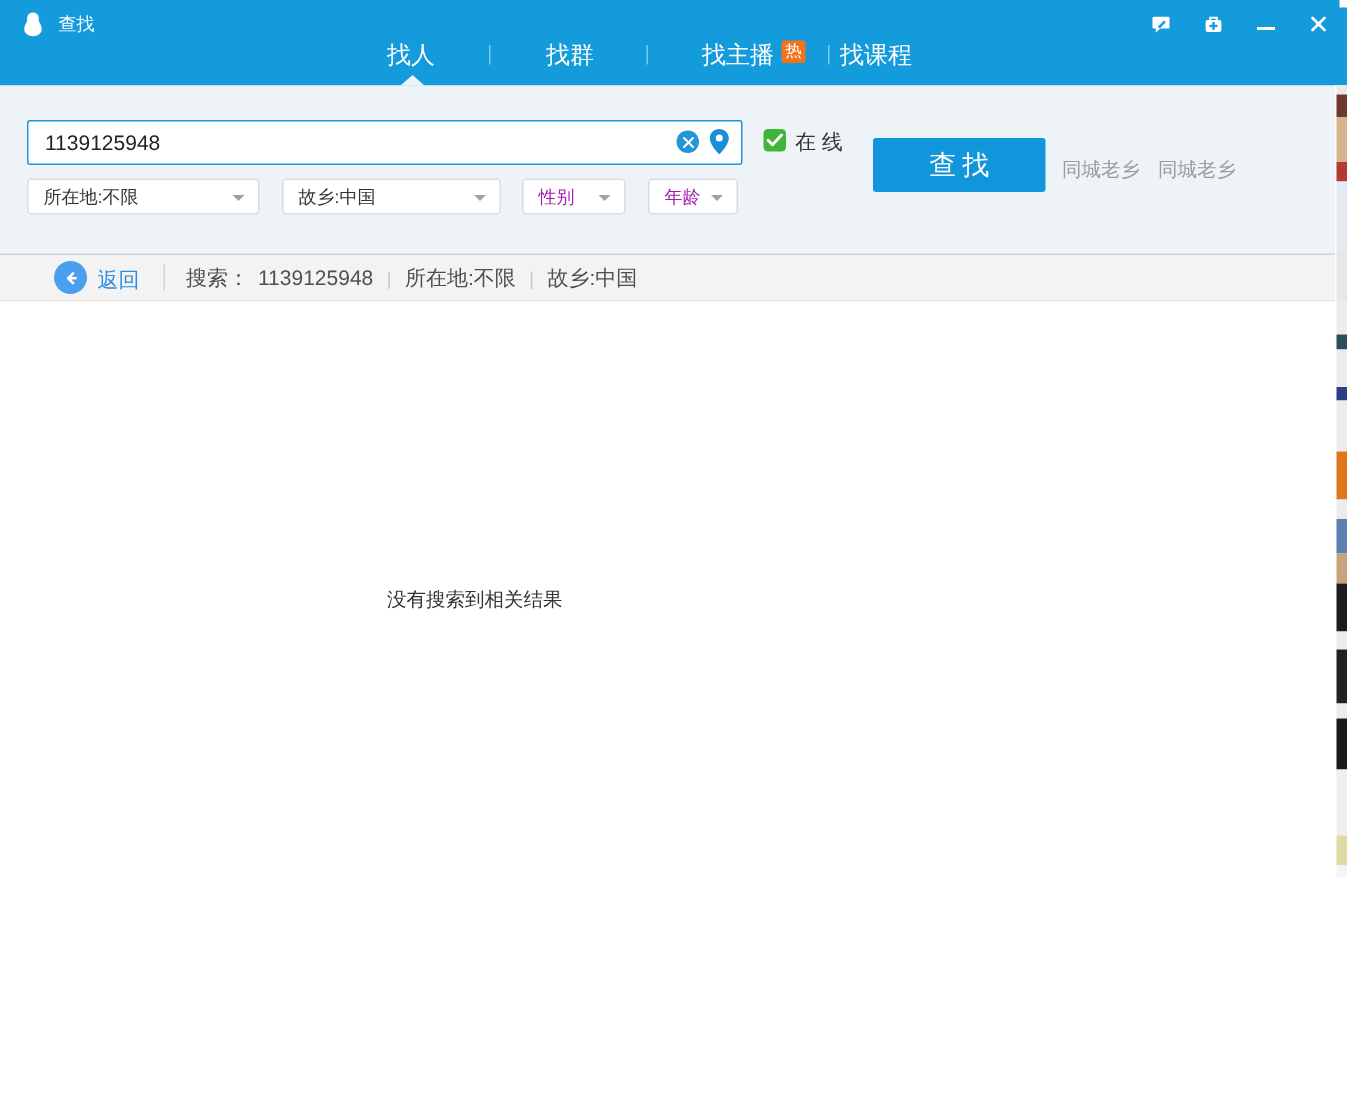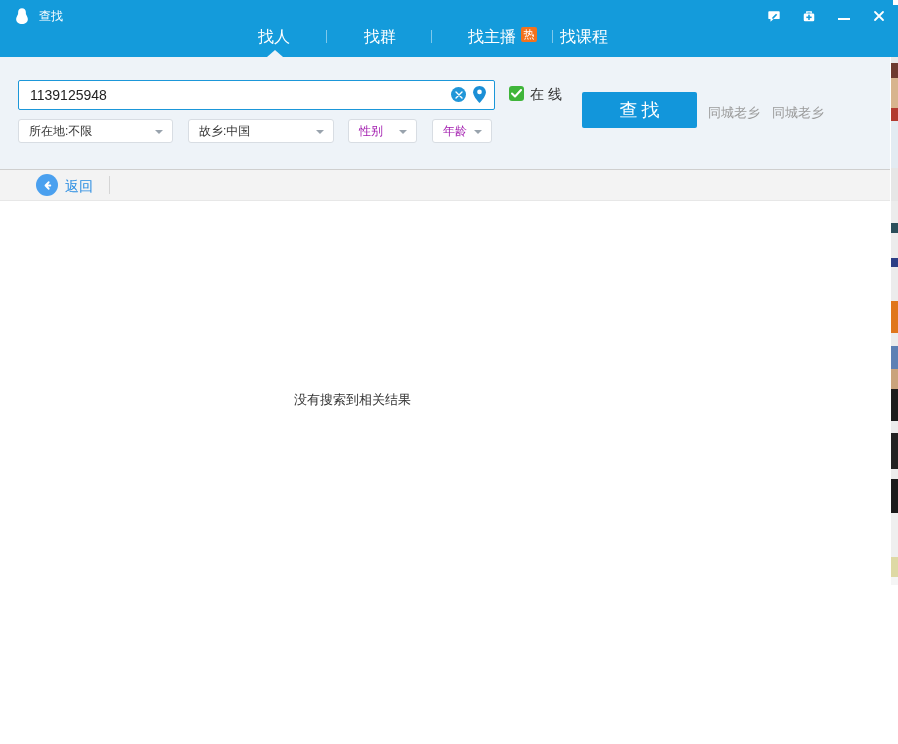--- a/index.html
+++ b/index.html
@@ -64,21 +64,21 @@
   .back-circle { width:22px; height:22px; border-radius:50%; background:#4aa0ef;
                  display:flex; align-items:center; justify-content:center; }
   .back-label { color:#2a8de2; font-size:14px; }
   .bar-divider { position:absolute; left:109px; top:6px; width:1px; height:18px; background:#d5d5d5; }
   .summary { position:absolute; left:124px; top:7px; font-size:14px; color:#4f4f4f; white-space:nowrap; }
   .summary .pipe { color:#c4c4c4; font-size:12px; margin:0 9px; }
   .summary .q { margin-left:6px; }
 
   
   .results { position:absolute; left:0; top:201px; width:890px; height:543px; background:#fff; }
-  .empty-msg { position:absolute; left:258px; top:190px; font-size:13px; color:#333;margin-left:36px; }
+  .empty-msg { position:absolute; left:258px; top:190px; font-size:13px; color:#333; }
 
   
   .edge-strip { position:absolute; left:890px; top:57px; width:8px; height:687px; background:#fff;
                 border-left:1px solid #fff; }
   .edge-strip div { width:100%; }
   .s01{height:6px;background:#e9e9e9}.s02{height:15px;background:#6f3a2e}.s03{height:30px;background:#d8b48e}
   .s04{height:13px;background:#b23a30}.s05{height:47px;background:#e3ebf2}.s06{height:33px;background:#e6e6e6}
   .s07{height:22px;background:#ececec}.s08{height:10px;background:#2a4e5a}.s09{height:25px;background:#ececec}
   .s10{height:9px;background:#2c3f86}.s11{height:34px;background:#ececec}.s12{height:32px;background:#e0761c}
   .s13{height:13px;background:#ececec}.s14{height:23px;background:#5d80b4}.s15{height:20px;background:#c9a37c}
@@ -191,20 +191,23 @@
   <div class="result-bar">
     <span class="back-btn">
       <span class="back-circle">
         <svg width="13" height="13" viewBox="0 0 16 16">
             <path d="M9.5 4 5.5 8l4 4M5.5 8H11.5" stroke="#fff" stroke-width="2.2" fill="none" stroke-linecap="round" stroke-linejoin="round"></path>
           </svg>
       </span>
       <span class="back-label">返回</span>
     </span>
     <span class="bar-divider"></span>
+    <span class="summary">
+      <span>搜索：</span><span class="q">1139125948</span><span class="pipe">|</span><span>所在地:不限</span><span class="pipe">|</span><span>故乡:中国</span>
+    </span>
   </div>
 
   <main class="results">
     <span class="empty-msg">没有搜索到相关结果</span>
   </main>
 
   <div class="edge-strip">
     <div class="s01"></div>
       <div class="s02"></div>
       <div class="s03"></div>

